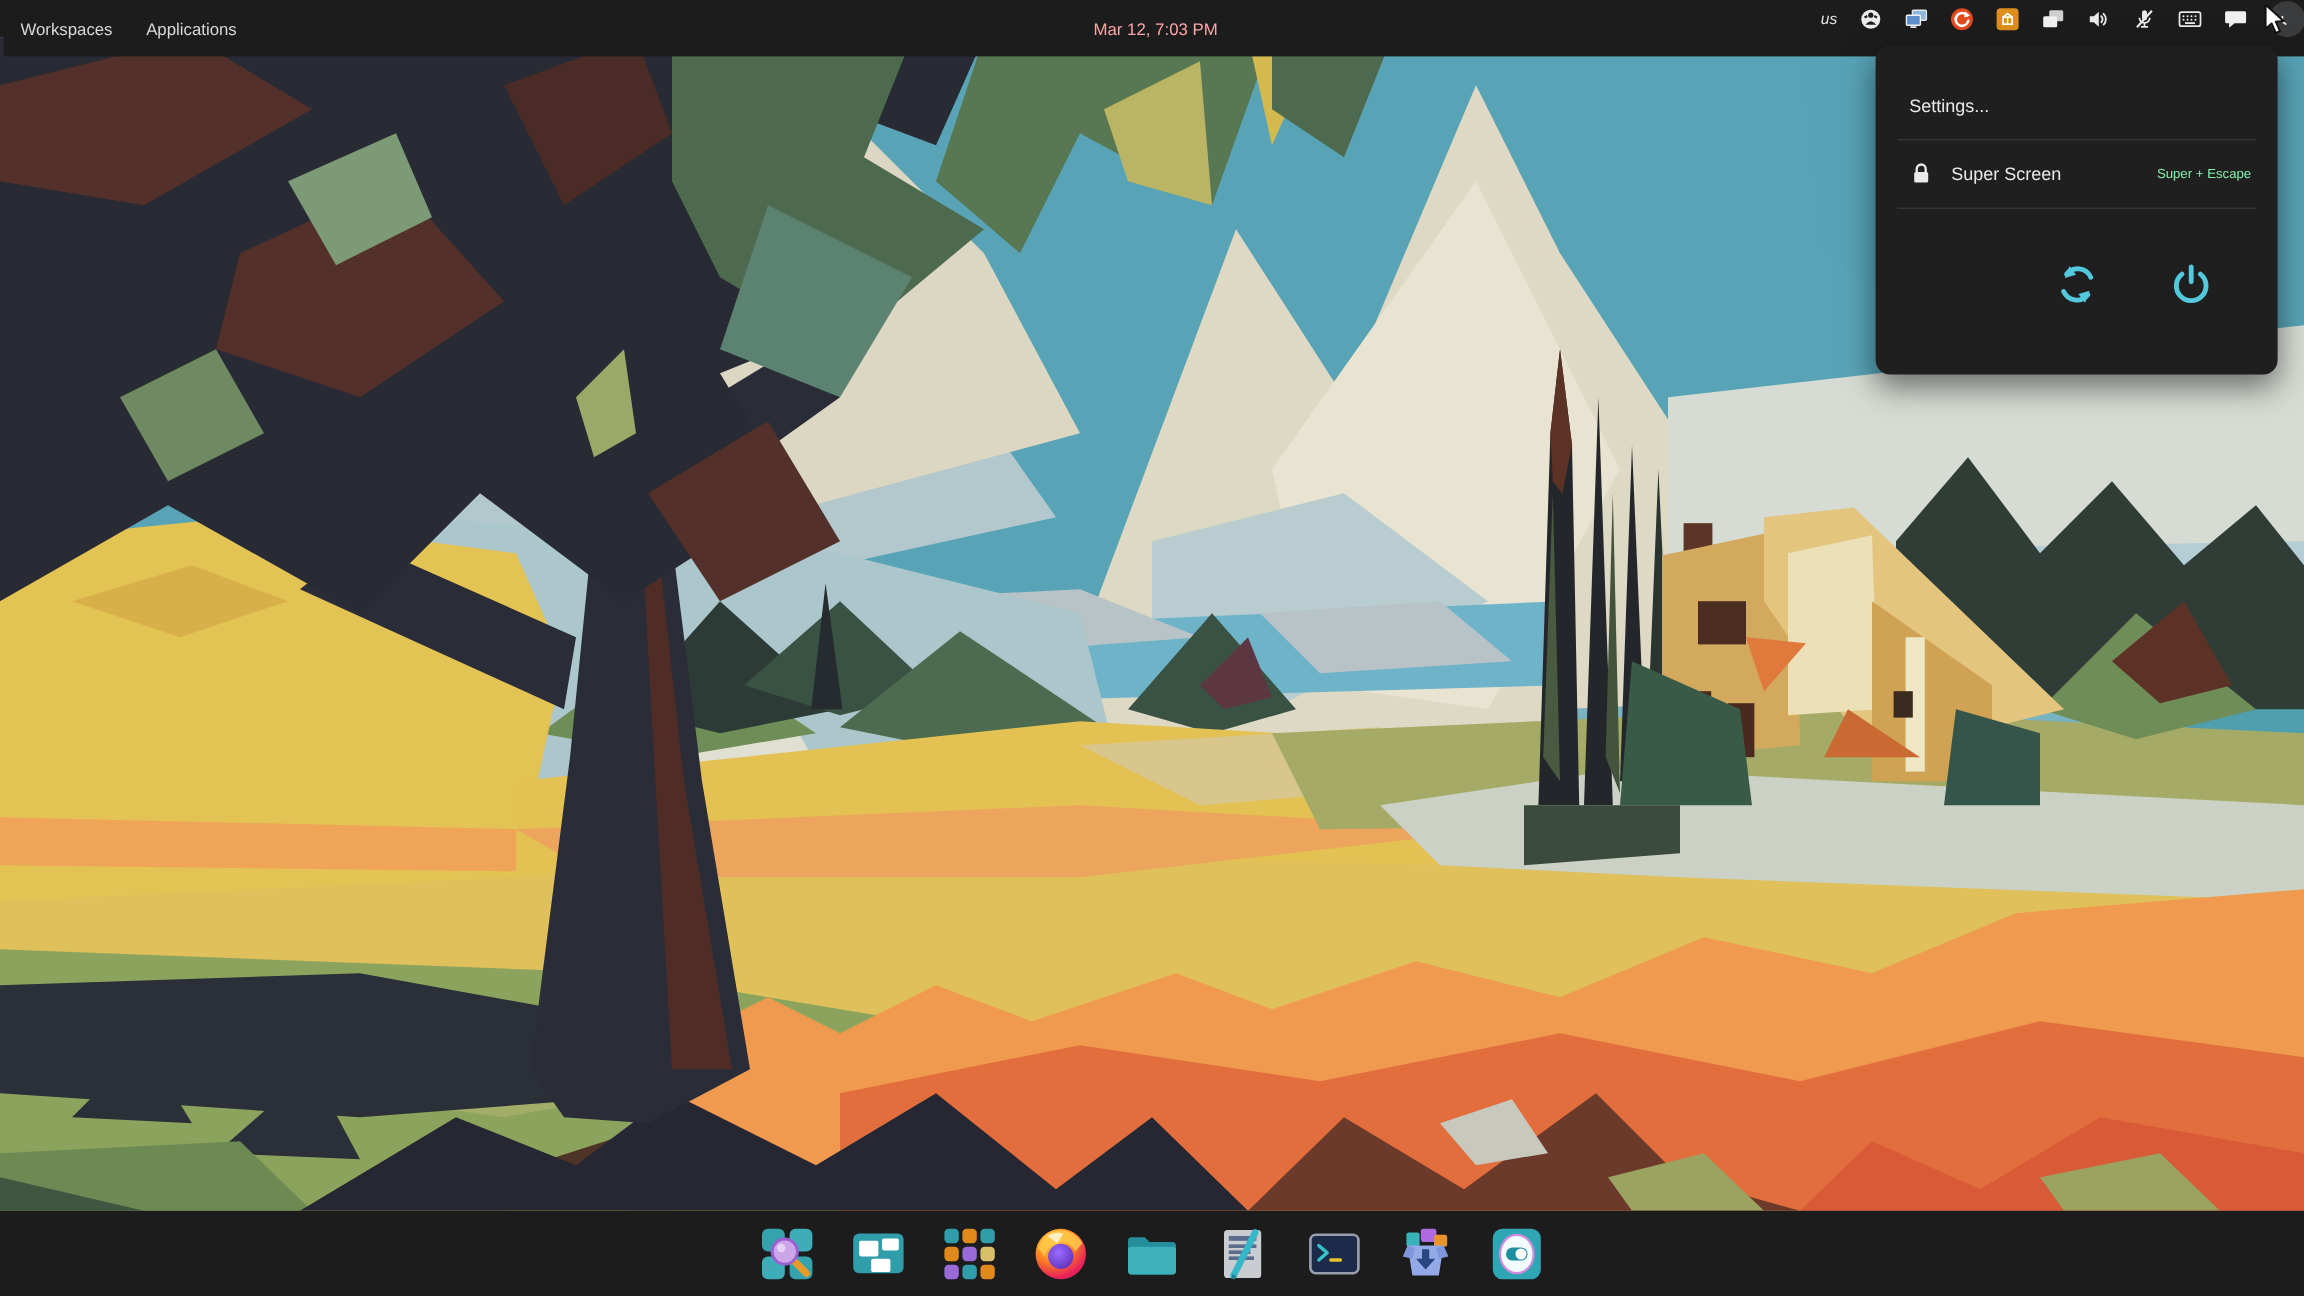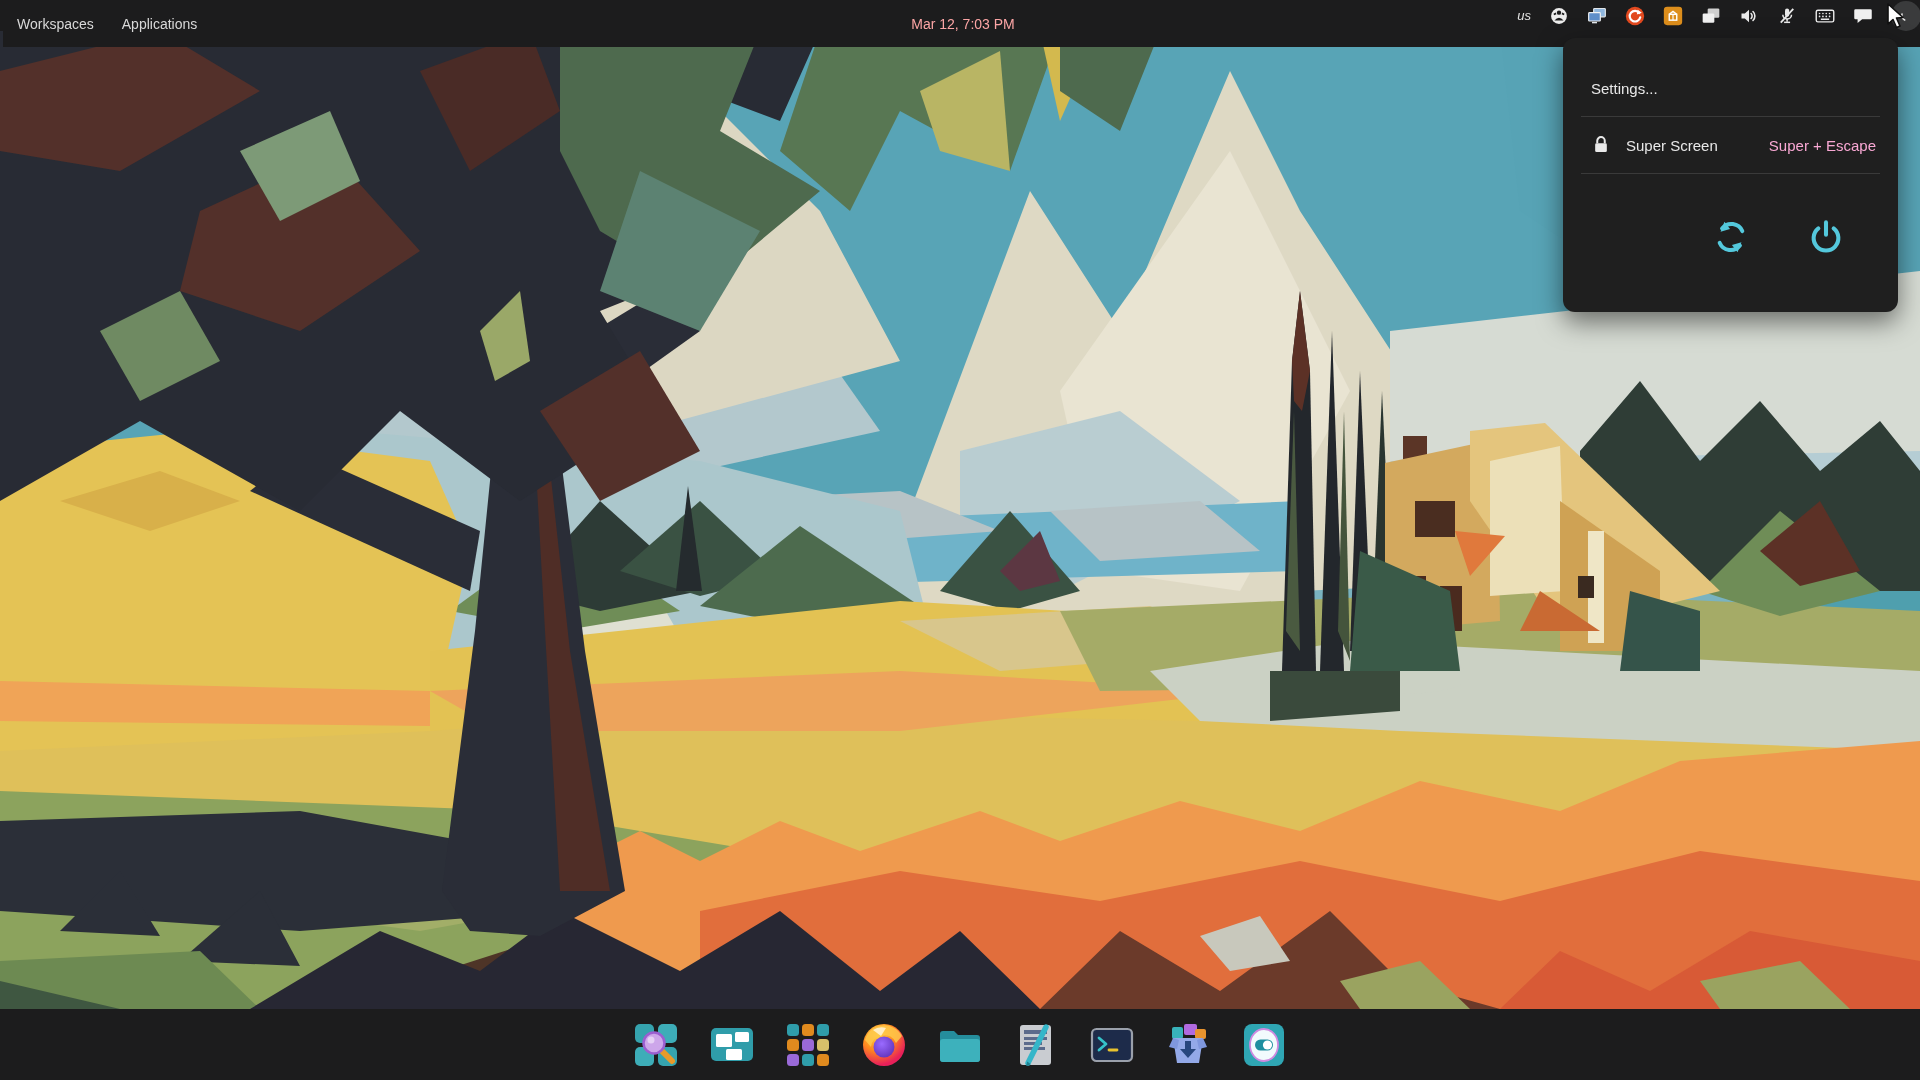--- a/index.html
+++ b/index.html
@@ -31,21 +31,21 @@
   .pmenu { position:absolute; left:1563px; top:38px; width:335px; height:274px;
            background:#1f1f1f; border-radius:12px; z-index:50;
            box-shadow:0 10px 26px rgba(0,0,0,.5);
            display:flex; flex-direction:column; padding:24px 0 10px; }
   .pmenu-settings { height:52px; display:flex; align-items:center; padding:0 28px;
                     color:#e8e8e8; font-size:15px; cursor:default; }
   .pmenu-divider { height:1px; background:#3a3a3a; margin:2px 18px; }
   .pmenu-item { height:52px; display:flex; align-items:center; gap:15px;
                 padding:0 22px 0 28px; color:#e8e8e8; font-size:15px; cursor:default;}
   .pmenu-item .mi-icon { width:20px; height:22px; display:flex; align-items:center; }
-  .pmenu-item .shortcut { margin-left:auto; color:#f9a8d4; font-size:15px; }
+  .pmenu-item .shortcut { margin-left:auto; color:#86efac; font-size:11px; }
   .pmenu-actions { flex:1; display:flex; align-items:center;
                    justify-content:space-between; padding:4px 50px 8px; }
   .action-btn { width:44px; height:44px; display:flex; align-items:center;
                 justify-content:center; }
 
   
   .dock { position:absolute; left:0; bottom:0; width:1920px; height:71px;
           background:#1c1c1d; display:flex; align-items:center;
           justify-content:center; gap:30px; z-index:40; }
   .dock-item { width:46px; height:46px; display:flex; align-items:center;

